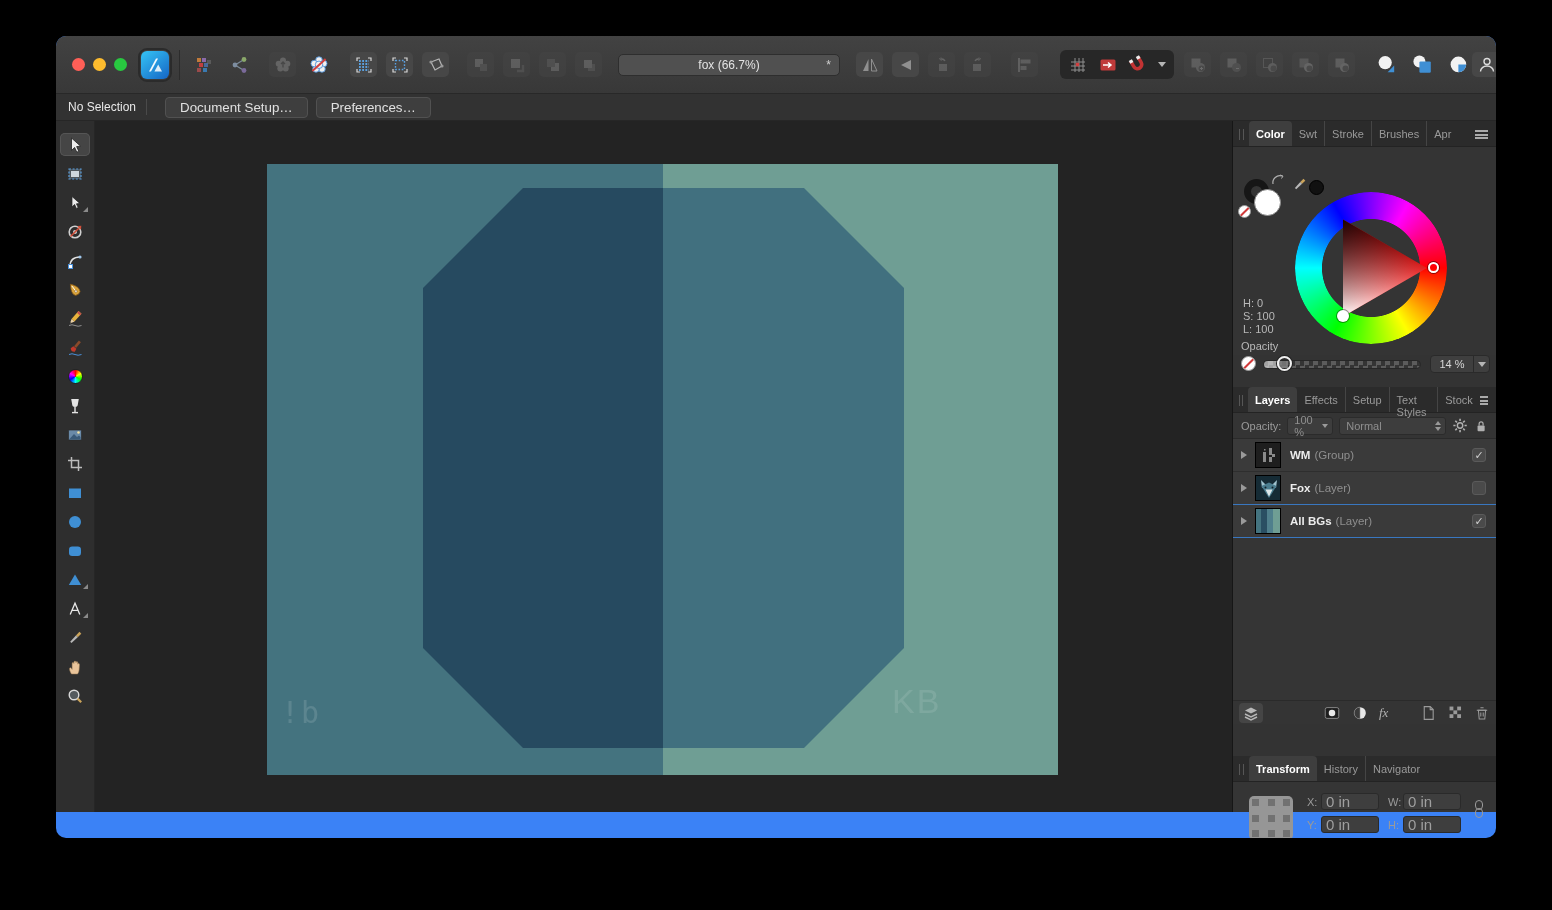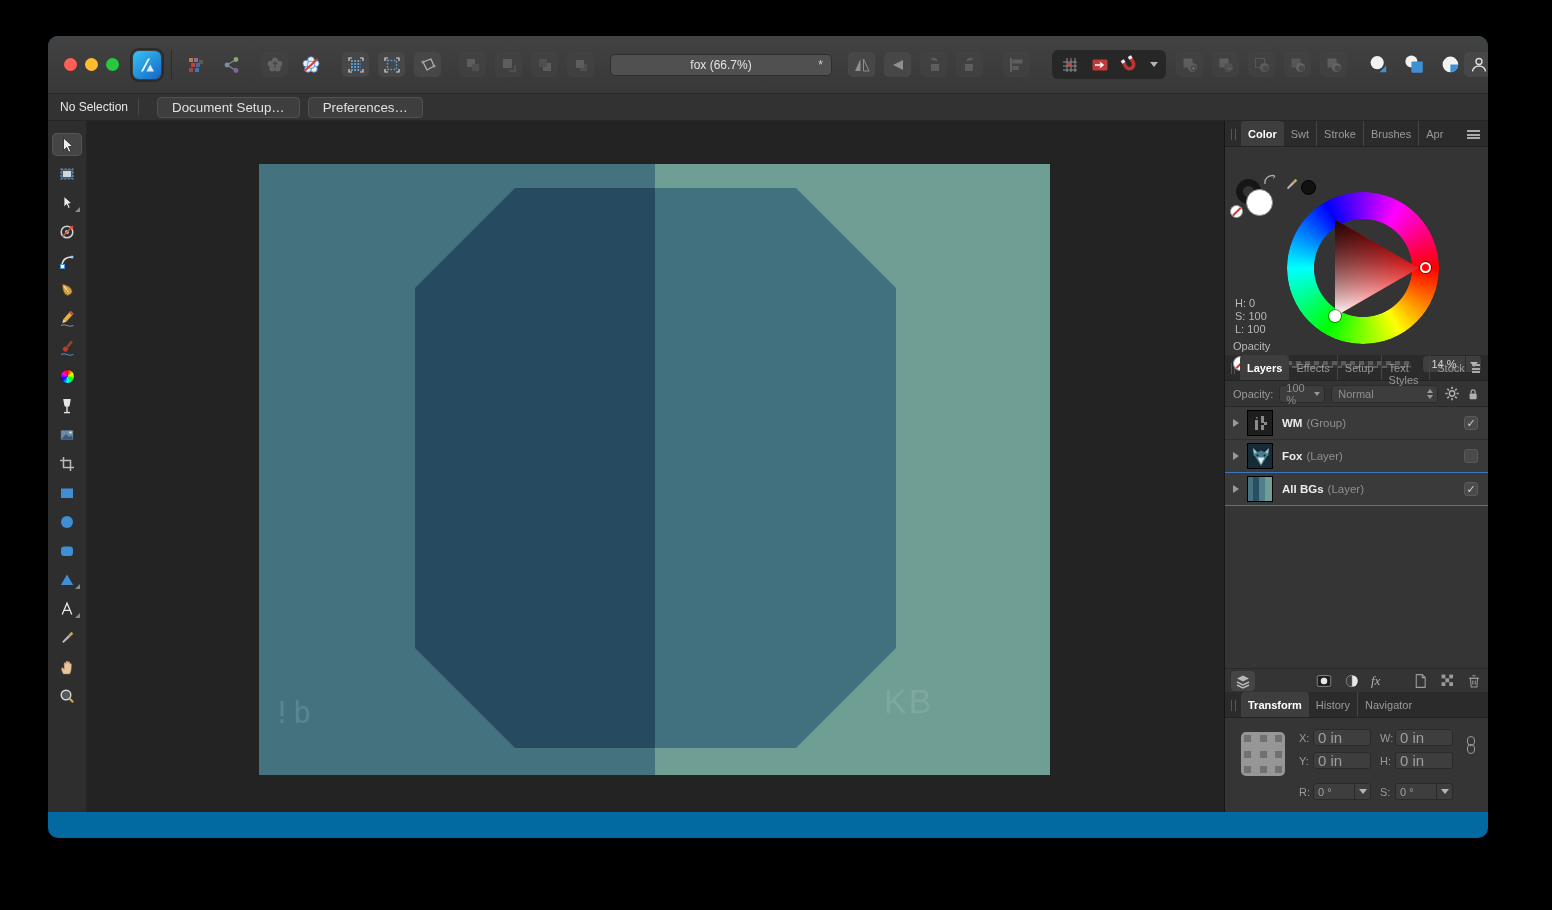--- a/index.html
+++ b/index.html
@@ -1,19 +1,19 @@
 <!DOCTYPE html>
 <html><head>
 <meta charset="utf-8">
 <style>
   * { margin:0; padding:0; box-sizing:border-box; }
   html,body { width:1552px; height:910px; background:#000; font-family:"Liberation Sans",sans-serif; overflow:hidden; }
 
-  .window { position:absolute; left:48px; top:36px; width:1440px; height:802px;
-    background:#0369a1; border-radius:10px; overflow:hidden; box-shadow:0 20px 60px rgba(0,0,0,.8); }
+  .window { position:absolute; left:56px; top:36px; width:1440px; height:802px;
+    background:#3b82f6; border-radius:10px; overflow:hidden; box-shadow:0 20px 60px rgba(0,0,0,.8); }
 
   
   .toolbar { position:relative; height:58px; background:linear-gradient(#424242,#383838);
     border-bottom:1px solid #282828; display:flex; align-items:center; padding:0 10px; }
   .lights { display:flex; gap:8px; margin-left:6px; }
   .light { width:13px; height:13px; border-radius:50%; }
   .tbtn { width:27px; height:25px; border-radius:5px; background:#474747; display:flex;
     align-items:center; justify-content:center; flex:none; }
   .tbtn.flat { background:transparent; }
   .dis { opacity:.42; }
@@ -50,21 +50,21 @@
   .doc { position:absolute; left:172px; top:43px; width:791px; height:611px; }
   .bg-band { position:absolute; top:0; bottom:0; }
   .octagon { position:absolute; left:156px; top:24px; width:481px; height:560px;
     clip-path:polygon(100px 0,381px 0,481px 100px,481px 460px,381px 560px,100px 560px,0 460px,0 100px); }
   .octagon > div { position:absolute; top:0; bottom:0; }
   .wm-small { position:absolute; left:14px; bottom:45px; font-family:"DejaVu Sans Mono",monospace;
     font-size:30px; color:rgba(255,255,255,.13); letter-spacing:2px; }
   .wm-kb { position:absolute; left:625px; top:518px; font-size:34px; color:rgba(255,255,255,.11); letter-spacing:2px; }
 
   
-  .panels { width:264px; background:#333; border-left:1px solid #161616; display:flex; flex-direction:column; font-size:11px; }
+  .panels { width:264px; background:#333; border-left:1px solid #161616; display:flex; flex-direction:column; font-size:11px;gap:32px; }
   .ptabs { height:26px; background:#2b2b2b; border-bottom:1px solid #232323; display:flex;
     align-items:stretch; color:#9a9a9a; }
   .grip { width:5px; border-left:1px solid #565656; border-right:1px solid #565656;
     height:11px; margin:8px 5px 0 6px; }
   .tab { padding:7px 7px 0 7px; position:relative; }
   .tab.sep { border-left:1px solid #454545; }
   .tab.sel { background:#3e3e3e; color:#fff; font-weight:bold; border-radius:4px 4px 0 0; }
   .hmenu { width:13px; height:9px; border-top:2px solid #aaa; border-bottom:2px solid #aaa;
     position:relative; margin:9px 8px 0 auto; }
   .hmenu::after { content:""; position:absolute; left:0; right:0; top:1.5px; height:2px; background:#aaa; }

